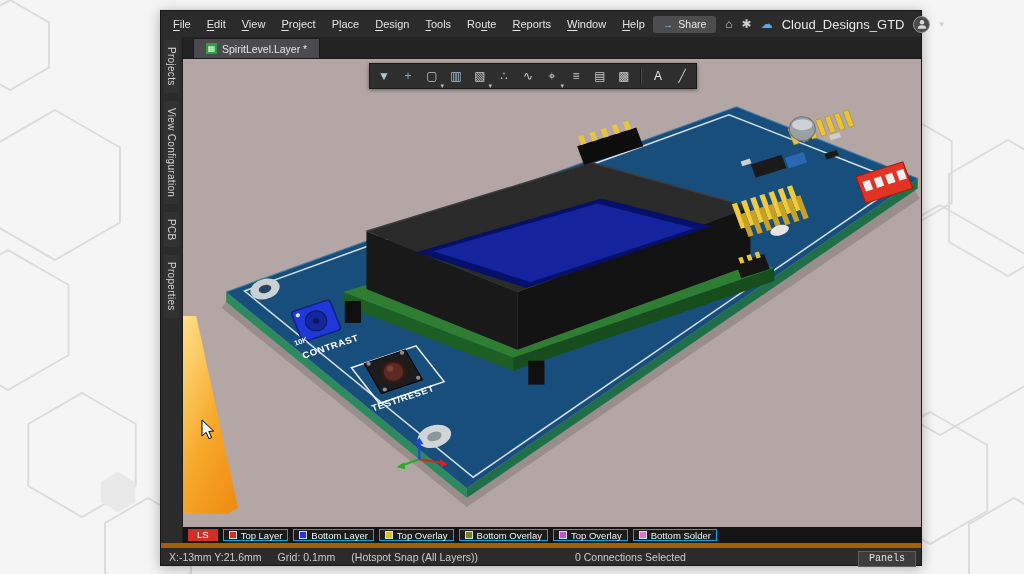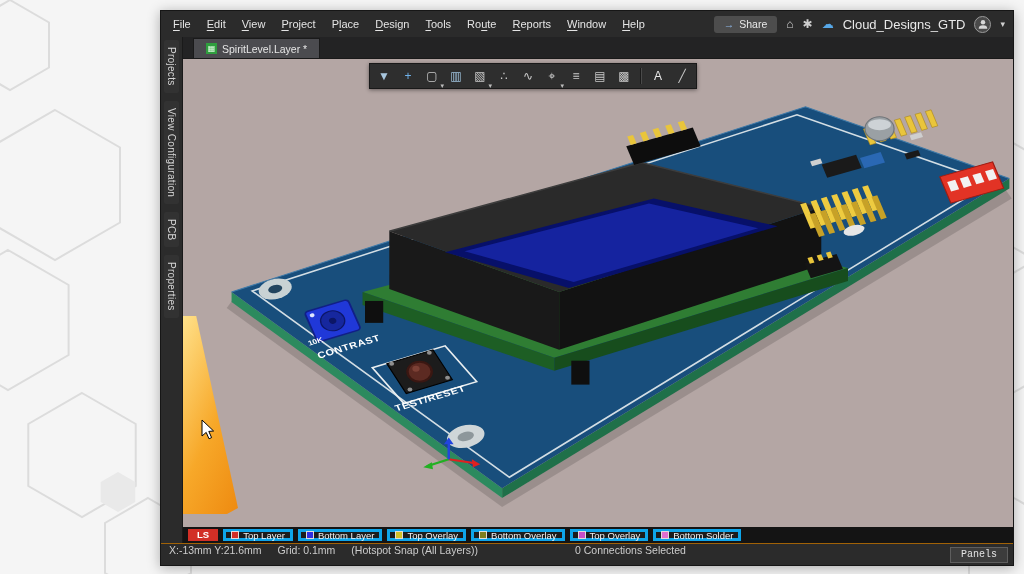--- a/index.html
+++ b/index.html
@@ -1,21 +1,21 @@
 <!DOCTYPE html>
 <html><head>
 <meta charset="utf-8">
 <style>
   html,body{margin:0;padding:0;}
   body{width:1024px;height:574px;overflow:hidden;background:#f5f5f5;
        font-family:"Liberation Sans","DejaVu Sans",sans-serif;position:relative;}
   .bg-hex{position:absolute;inset:0;z-index:0;}
 
   
-  .app{position:absolute;left:160px;top:10px;width:854px;height:556px;z-index:2;
+  .app{position:absolute;left:160px;top:10px;width:762px;height:556px;z-index:2;
        background:#1f1f1f;display:flex;flex-direction:column;
        box-shadow:0 2px 12px rgba(0,0,0,.30);border:1px solid #161616;box-sizing:border-box;}
 
   
   .menubar{flex:0 0 26px;height:26px;background:#2b2b2b;display:flex;align-items:center;
            padding:0 8px 0 4px;color:#e4e4e4;font-size:11px;}
   .menu-items{display:flex;align-items:center;}
   .menu-item{padding:0 8px;white-space:nowrap;cursor:default;}
   .menu-item u{text-underline-offset:2px;}
   .menubar-right{margin-left:auto;display:flex;align-items:center;gap:9px;}
@@ -60,29 +60,29 @@
   .ft-div{width:1px;height:16px;background:#1b1b1b;border-right:1px solid #4a4a4a;margin:0 3px;}
 
   .ribbon{position:absolute;left:0;top:257px;width:55px;height:198px;z-index:3;
           background:linear-gradient(115deg,#ffe18a 0%,#f7a829 55%,#ee8a10 100%);
           clip-path:polygon(0 0,24% 0,100% 97%,80% 100%,0 100%);}
   .cursor{position:absolute;left:18px;top:360px;z-index:8;}
 
   
   .layerbar{flex:0 0 16px;height:16px;background:#141414;display:flex;align-items:center;
             gap:5px;padding:0 5px;box-sizing:border-box;}
-  .ls-chip{color:#fff;font-size:9.5px;font-weight:bold;padding:0 9px;height:12px;line-height:12px;}
-  .layer-chip{display:flex;align-items:center;gap:4px;border:3px solid #0ea5e9;background:#1c1c1c;
+  .ls-chip{color:#fff;font-size:9.5px;font-weight:normal;padding:0 9px;height:12px;line-height:12px;}
+  .layer-chip{display:flex;align-items:center;gap:4px;border:1px solid #0ea5e9;background:#1c1c1c;
               height:12px;padding:0 5px;font-size:9.5px;color:#f2f2f2;box-sizing:border-box;white-space:nowrap;}
   .swatch{width:8px;height:8px;border:1px solid #ddd;box-sizing:border-box;flex:0 0 8px;}
 
   
   .statusbar{flex:0 0 22px;height:22px;background:#2b2b2b;color:#ccc;font-size:10.5px;
-             display:flex;align-items:flex-start;gap:16px;padding:0 8px;position:relative;
-             border-top:1px solid #a16207;box-sizing:border-box;}
+             display:flex;align-items:center;gap:16px;padding:0 8px;position:relative;
+             border-top:5px solid #a16207;box-sizing:border-box;}
   .sel-text{position:absolute;left:414px;}
   .panels-btn{position:absolute;right:5px;top:3px;height:16px;background:#3c3c3c;
               border:1px solid #5e5e5e;color:#e2e2e2;font-size:10px;padding:0 10px;
               font-family:Liberation Mono, monospace;line-height:14px;}
 </style>
 </head>
 <body>
 
 <svg class="bg-hex" width="1024" height="574" viewBox="0 0 1024 574">
   <g fill="none" stroke="#dcdcdc" stroke-width="2">

